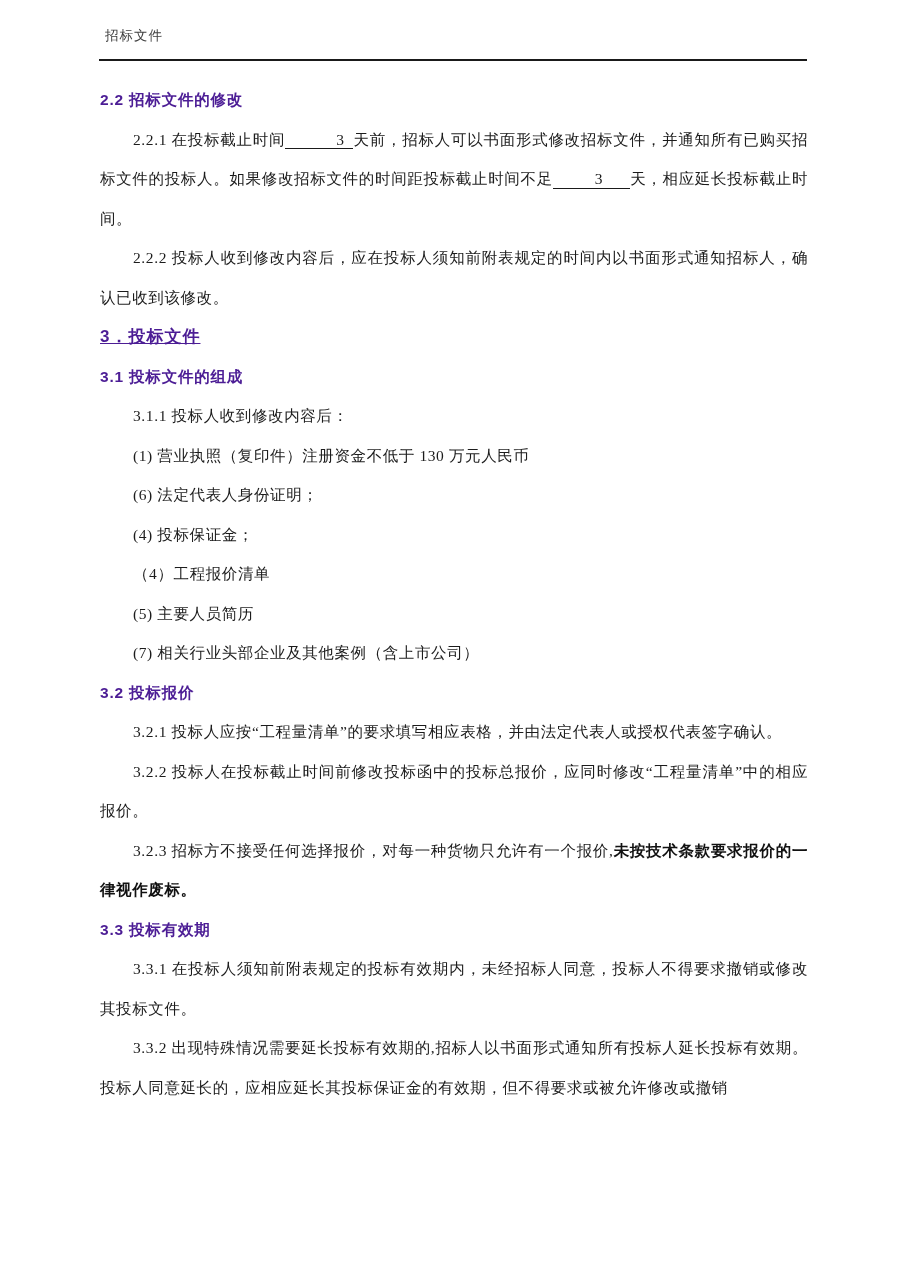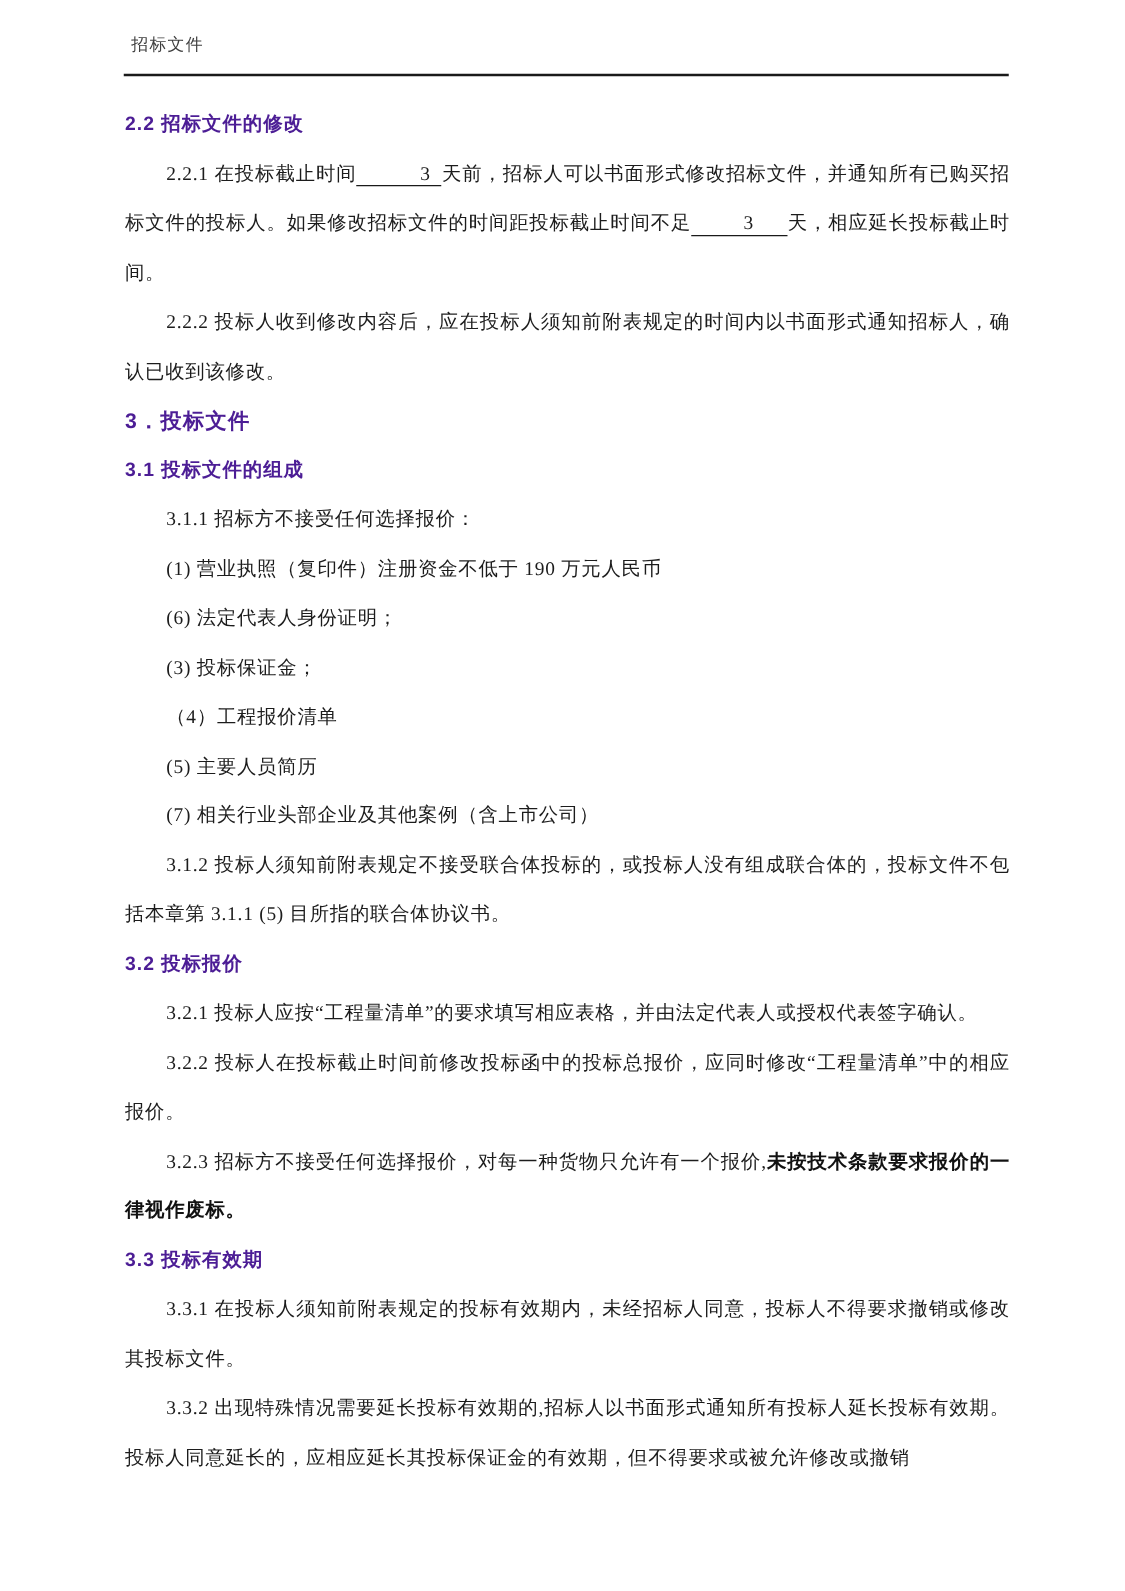--- a/index.html
+++ b/index.html
@@ -54,20 +54,21 @@
   h2, h3 {
     margin: 0;
     font-family: "Liberation Sans", "DejaVu Sans", sans-serif;
     font-weight: bold;
     color: #4c1d95;
     line-height: 39.5px;
   }
   .h-major {
     font-size: 17px;
     letter-spacing: 1px;
+    text-decoration: underline;
   }
   .h-minor {
     font-size: 15.5px;
     letter-spacing: 0.8px;
   }
   .blank {
     white-space: pre;
     border-bottom: 1.5px solid #1a1a1a;
     display: inline-block;
     line-height: 1;
@@ -90,30 +91,29 @@
   <h2 class="h-minor">2.2 招标文件的修改</h2>
 
   <p class="para"><span>2.2.1 在投标截止时间</span><span class="blank">    3  </span><span>天前，招标人可以书面形式修改招标文件，并通知所有已购买招标文件的投标人。如果修改招标文件的时间距投标截止时间不足</span><span class="blank">  3      </span><span>天，相应延长投标截止时间。</span></p>
 
   <p class="para">2.2.2 投标人收到修改内容后，应在投标人须知前附表规定的时间内以书面形式通知招标人，确认已收到该修改。</p>
 
   <h2 class="h-major">3．投标文件</h2>
 
   <h3 class="h-minor">3.1 投标文件的组成</h3>
 
-  <p class="para">3.1.1 招标方不接受任何选择报价：</p>
+  <p class="para">3.1.1 投标人收到修改内容后：</p>
 
-  <p class="item">(1) 营业执照（复印件）注册资金不低于 190 万元人民币</p>
+  <p class="item">(1) 营业执照（复印件）注册资金不低于 130 万元人民币</p>
   <p class="item">(6) 法定代表人身份证明；</p>
-  <p class="item">(3) 投标保证金；</p>
+  <p class="item">(4) 投标保证金；</p>
   <p class="item">（4）工程报价清单</p>
   <p class="item">(5) 主要人员简历</p>
   <p class="item">(7) 相关行业头部企业及其他案例（含上市公司）</p>
 
-  <p class="para">3.1.2 投标人须知前附表规定不接受联合体投标的，或投标人没有组成联合体的，投标文件不包括本章第 3.1.1 (5) 目所指的联合体协议书。</p>
 
   <h3 class="h-minor">3.2 投标报价</h3>
 
   <p class="para">3.2.1 投标人应按“工程量清单”的要求填写相应表格，并由法定代表人或授权代表签字确认。</p>
 
   <p class="para">3.2.2 投标人在投标截止时间前修改投标函中的投标总报价，应同时修改“工程量清单”中的相应报价。</p>
 
   <p class="para"><span>3.2.3 招标方不接受任何选择报价，对每一种货物只允许有一个报价,</span><span class="bold-run">未按技术条款要求报价的一律视作废标。</span></p>
 
   <h3 class="h-minor">3.3 投标有效期</h3>

